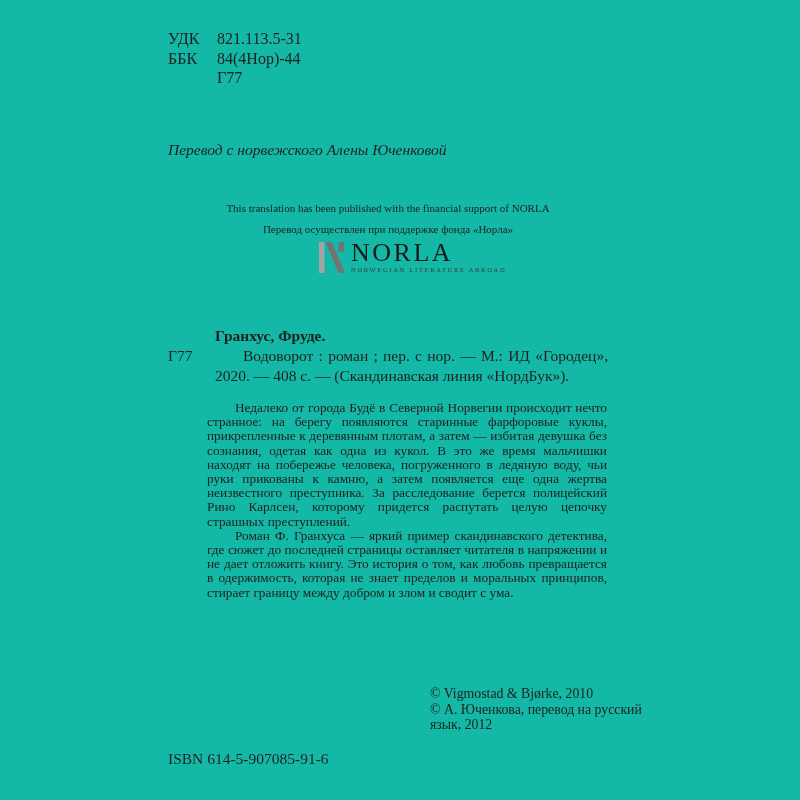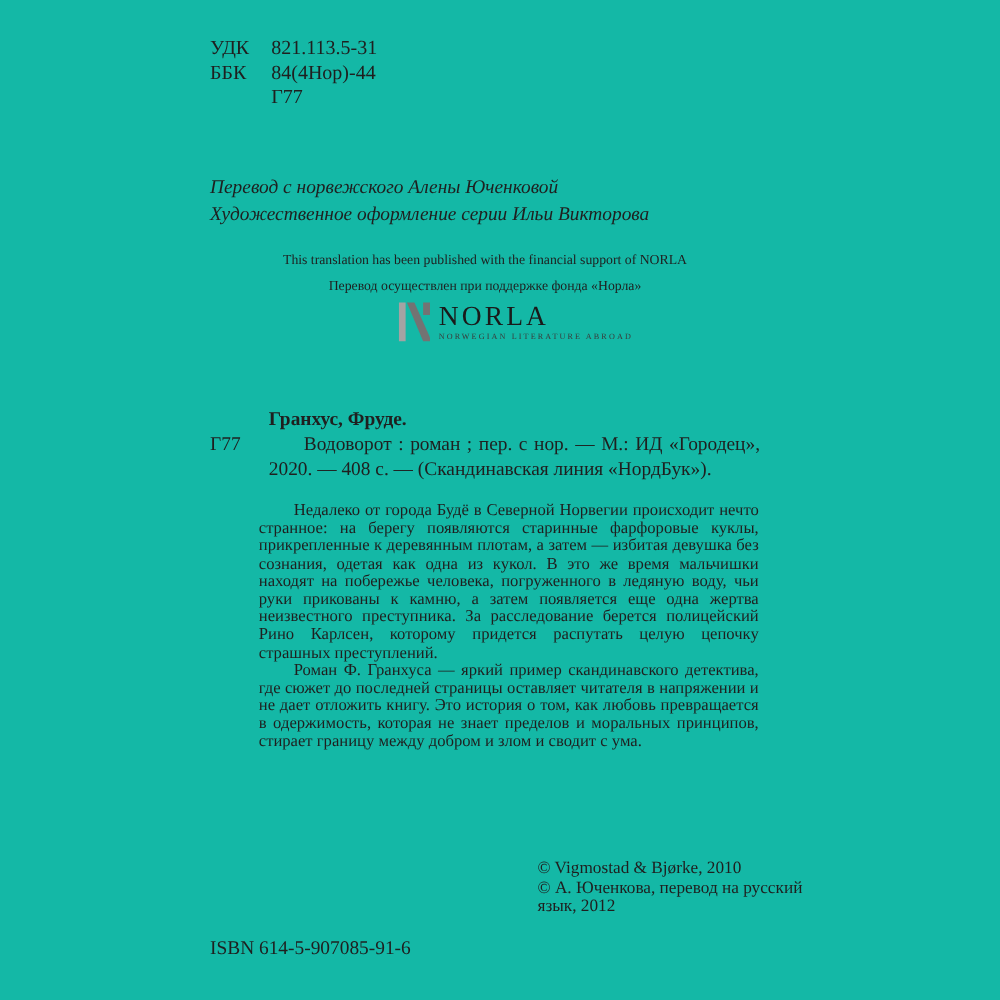--- a/index.html
+++ b/index.html
@@ -56,21 +56,21 @@
     position: absolute;
     left: 319px;
     top: 241px;
     display: flex;
     align-items: flex-start;
     gap: 7px;
   }
   .norla-n svg { display: block; }
   .norla-text { display: flex; flex-direction: column; }
   .norla-wordmark {
-    font-size: 22px;
+    font-size: 26px;
     line-height: 24px;
     letter-spacing: 2.5px;
     color: #1a1a1a;
   }
   .norla-tagline {
     font-size: 6.5px;
     letter-spacing: 1.7px;
     margin-top: 1px;
     color: #3a3a3a;
     white-space: nowrap;
@@ -141,21 +141,20 @@
       <span class="catalog-value">84(4Нор)-44</span>
     </div>
     <div class="catalog-row">
       <span class="catalog-label"></span>
       <span class="catalog-value">Г77</span>
     </div>
   </div>
 
   <div class="credits">
     <div>Перевод с норвежского Алены Юченковой</div>
-    <div>Художественное оформление серии Ильи Викторова</div>
   </div>
 
   <div class="support">
     <div>This translation has been published with the financial support of NORLA</div>
     <div>Перевод осуществлен при поддержке фонда «Норла»</div>
   </div>
 
   <div class="norla">
     <span class="norla-n">
       <svg width="25" height="33" viewBox="0 0 25 33" aria-hidden="true">

